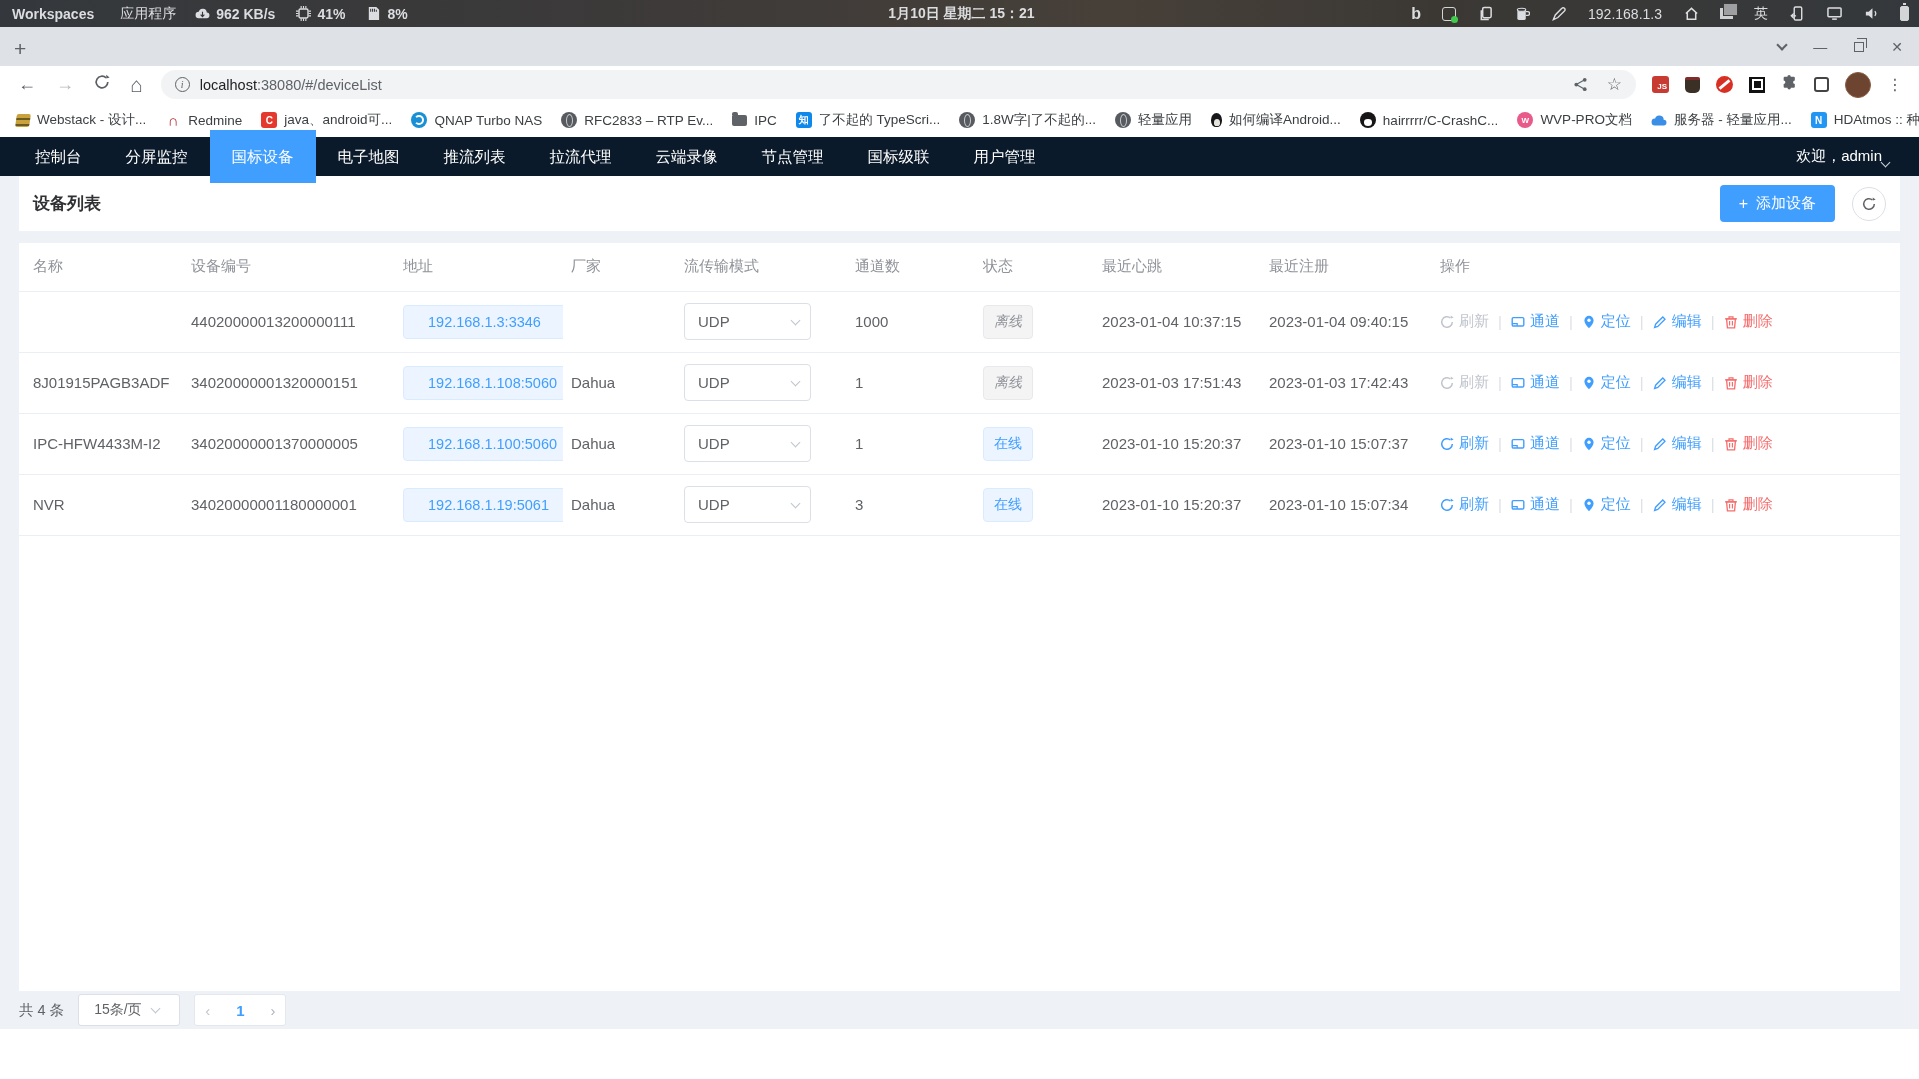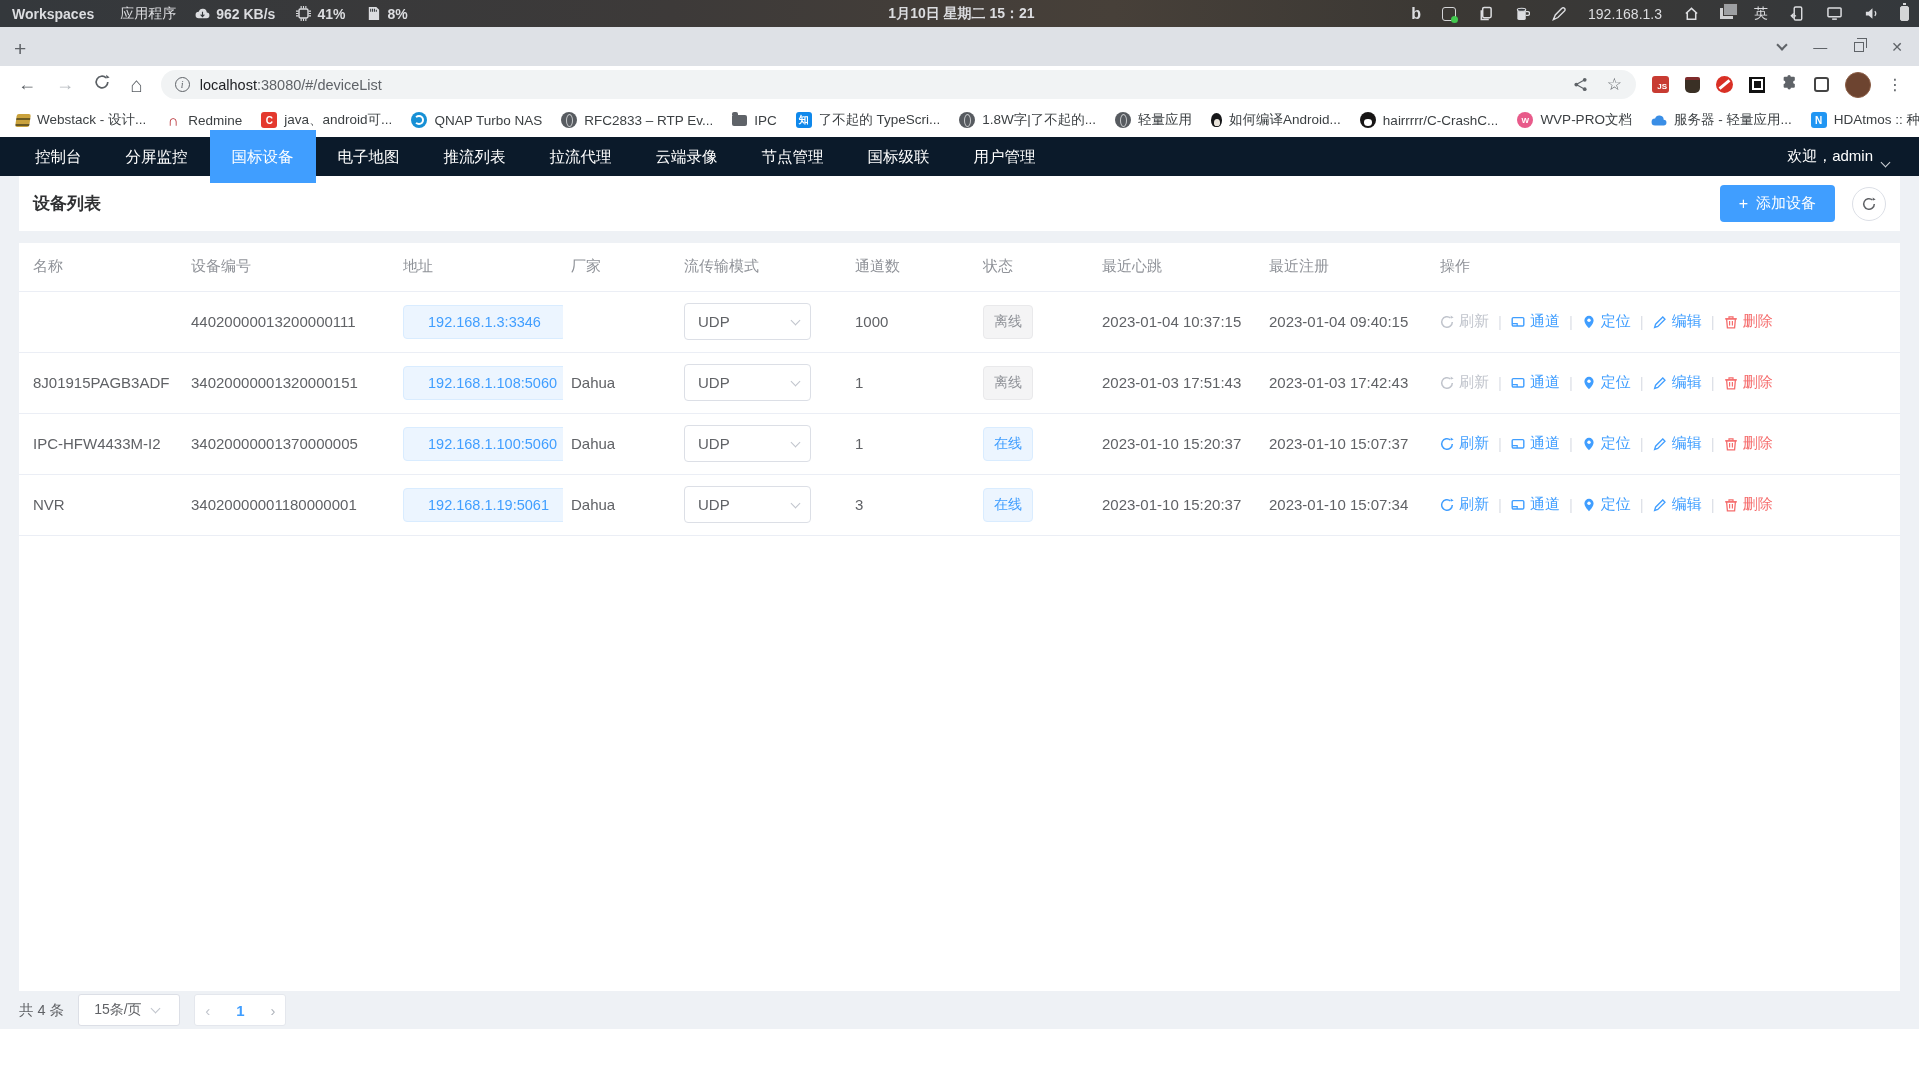--- a/index.html
+++ b/index.html
@@ -92,21 +92,21 @@
   .f-github::after { content:""; width:8px; height:7px; background:#fff; border-radius:45% 45% 50% 50%; margin-top:4px; }
   .f-wvp { background:#e85a8a; border-radius:50%; font-size:8px; }
   .f-cloud { background:none; }
   .f-cloud svg { width:17px; height:13px; }
   .f-n { background:#2196f3; }
 
   
   .mainnav { height:39px; background:#0b1a2a; display:flex; align-items:center; padding-left:13px; }
   .mn-item { height:53px; line-height:53px; padding:0 22px; color:#fff; font-size:15.5px; cursor:pointer; }
   .mn-item.active { background:#409eff; }
-  .mn-welcome { margin-left:auto; color:#fff; font-size:15px; display:flex; align-items:flex-end; gap:9px; padding-right:30px; }
+  .mn-welcome { margin-left:auto; color:#fff; font-size:15px; display:flex; align-items:flex-end; padding-right:30px; }
   .wchev { width:7px; height:7px; border-right:1.6px solid #cfd3d8; border-bottom:1.6px solid #cfd3d8; transform:rotate(45deg); margin-top:-3px; }
 
   
   .wrapper { background:#eef1f5; padding:0 19px; height:853px; }
   .card-toolbar { height:55px; background:#fff; display:flex; align-items:center; padding:0 14px; }
   .page-title { font-size:17px; font-weight:bold; color:#303133; }
   .ct-right { margin-left:auto; display:flex; align-items:center; gap:17px; }
   .btn-add { height:37px; background:#409eff; border:none; border-radius:4px; color:#fff; font-size:15px;
     padding:0 19px; display:flex; align-items:center; gap:8px; cursor:pointer; }
   .btn-add .plus { font-size:16px; }
@@ -118,21 +118,21 @@
   table { width:100%; border-collapse:collapse; table-layout:fixed; font-size:15px; color:#606266; }
   th { height:48px; text-align:left; color:#909399; font-weight:normal; font-size:15px; padding:0 8px; border-bottom:1px solid #ebeef5; }
   td { height:61px; padding:0 8px; border-bottom:1px solid #ebeef5; white-space:nowrap; overflow:hidden; }
   th:first-child, td:first-child { padding-left:14px; }
   .tag-addr { display:inline-block; background:#ecf5ff; border:1px solid #d9ecff; color:#409eff;
     border-radius:4px; padding:8px 24px; font-size:14.5px; }
   .selbox { width:127px; height:37px; border:1px solid #dcdfe6; border-radius:4px; background:#fff;
     display:inline-flex; align-items:center; justify-content:space-between; padding:0 11px 0 13px; color:#606266; cursor:pointer; }
   .schev { width:7px; height:7px; border-right:1.6px solid #c0c4cc; border-bottom:1.6px solid #c0c4cc; transform:rotate(45deg); margin-top:-3px; }
   .tag-st { display:inline-block; border-radius:4px; padding:7px 10px; font-size:14px; }
-  .st-off { background:#f4f4f5; border:1px solid #e9e9eb; color:#909399; }
+  .st-off { background:#f4f4f5; border:1px solid #e9e9eb; color:#909399;font-style:italic; }
   .st-on  { background:#ecf5ff; border:1px solid #d9ecff; color:#409eff; }
   .ops { display:flex; align-items:center; gap:9px; }
   .op { display:inline-flex; align-items:center; gap:5px; color:#409eff; cursor:pointer; }
   .op svg { width:14px; height:14px; }
   .op.danger { color:#f56c6c; }
   .op.disabled { color:#c0c4cc; cursor:default; }
   .osep { color:#dcdfe6; }
 
   .pagefoot { height:38px; display:flex; align-items:center; justify-content:flex-start; gap:14px;
     font-size:14.5px; color:#606266; }

